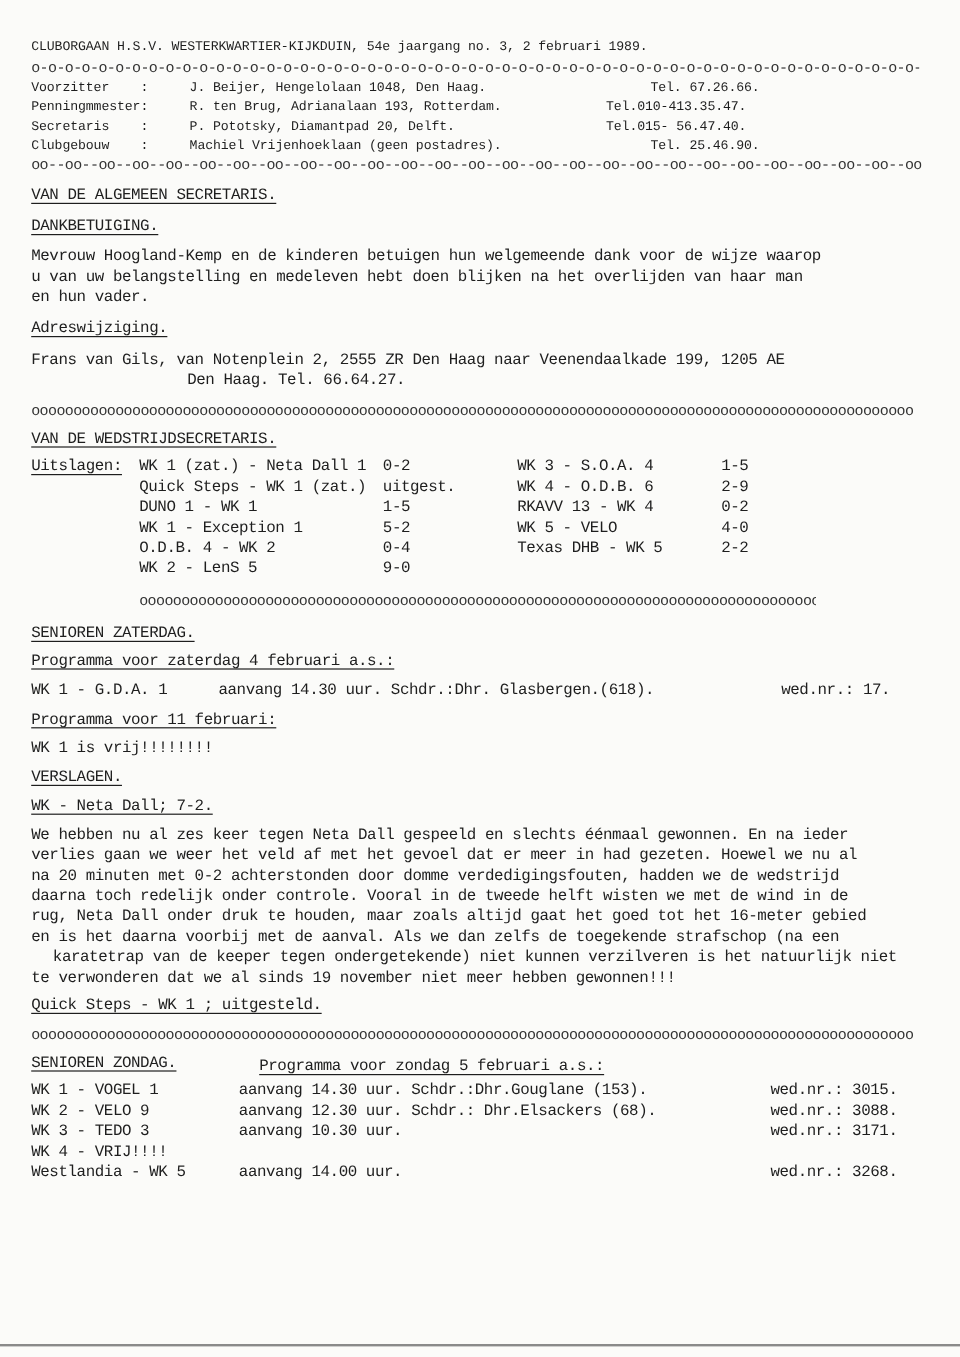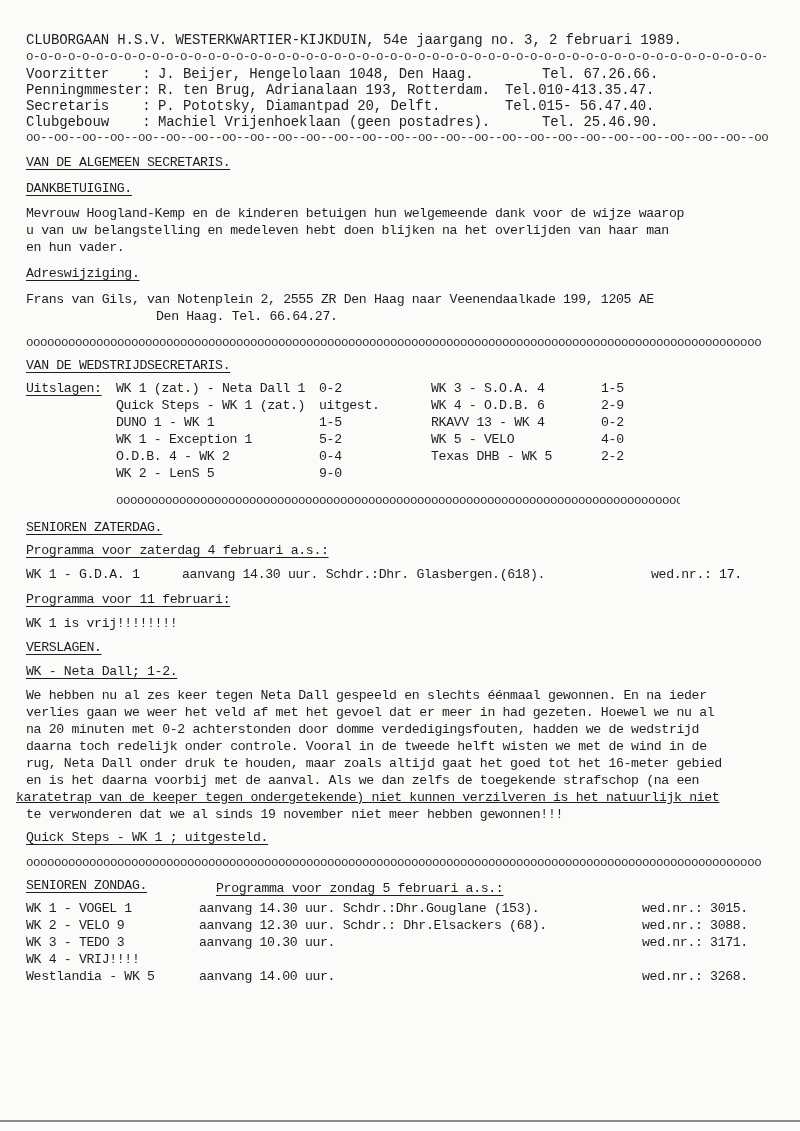--- a/index.html
+++ b/index.html
@@ -3,21 +3,21 @@
 <meta charset="utf-8">
 <style>
   html, body { margin: 0; padding: 0; }
   body {
     width: 800px; height: 1131px; background: #fbfbf9; position: relative; overflow: hidden;
     font-family: "Liberation Mono", "DejaVu Sans Mono", monospace;
     color: #1e1e1e;
   }
   .page { position: absolute; left: 0; top: 0; width: 800px; height: 1131px; }
   .ln { position: absolute; white-space: pre; font-size: 13.2px; line-height: 16px; letter-spacing: -0.35px; }
-  .hdr { font-size: 14px; letter-spacing: -0.1px; }
+  .hdr { font-size: 11px; letter-spacing: -0.1px; }
   .u { text-decoration: underline; text-underline-offset: 3px; text-decoration-thickness: 1px; }
   .sep { color: #333; font-size: 12.5px; letter-spacing: -0.5px; overflow: hidden; }
   .bottom-edge { position: absolute; left: 0; top: 1120px; width: 800px; height: 2px; background: #8a8a8a; }
   .col { position: absolute; white-space: pre; font-size: 13.2px; line-height: 16px; letter-spacing: -0.35px; }
 </style>
 </head>
 <body>
 
 <div class="page">
 
@@ -91,30 +91,30 @@
   <div class="ln u" style="left:26px;top:520px;">SENIOREN ZATERDAG.</div>
   <div class="ln u" style="left:26px;top:543px;">Programma voor zaterdag 4 februari a.s.:</div>
   <div class="col" style="left:26px;top:567px;">WK 1 - G.D.A. 1</div>
   <div class="col" style="left:182px;top:567px;">aanvang 14.30 uur. Schdr.:Dhr. Glasbergen.(618).</div>
   <div class="col" style="left:651px;top:567px;">wed.nr.: 17.</div>
 
   <div class="ln u" style="left:26px;top:592px;">Programma voor 11 februari:</div>
   <div class="ln" style="left:26px;top:616px;">WK 1 is vrij!!!!!!!!</div>
 
   <div class="ln u" style="left:26px;top:640px;">VERSLAGEN.</div>
-  <div class="ln u" style="left:26px;top:664px;">WK - Neta Dall; 1-2.</div>
+  <div class="ln u" style="left:26px;top:664px;">WK - Neta Dall; 7-2.</div>
 
   <div>
     <div class="ln" style="left:26px;top:688px;">We hebben nu al zes keer tegen Neta Dall gespeeld en slechts éénmaal gewonnen. En na ieder</div>
     <div class="ln" style="left:26px;top:705px;">verlies gaan we weer het veld af met het gevoel dat er meer in had gezeten. Hoewel we nu al</div>
     <div class="ln" style="left:26px;top:722px;">na 20 minuten met 0-2 achterstonden door domme verdedigingsfouten, hadden we de wedstrijd</div>
     <div class="ln" style="left:26px;top:739px;">daarna toch redelijk onder controle. Vooral in de tweede helft wisten we met de wind in de</div>
     <div class="ln" style="left:26px;top:756px;">rug, Neta Dall onder druk te houden, maar zoals altijd gaat het goed tot het 16-meter gebied</div>
     <div class="ln" style="left:26px;top:773px;">en is het daarna voorbij met de aanval. Als we dan zelfs de toegekende strafschop (na een</div>
-    <div class="ln" style="left:16px;top:790px;text-decoration:underline;">karatetrap van de keeper tegen ondergetekende) niet kunnen verzilveren is het natuurlijk niet</div>
+    <div class="ln" style="left:44px;top:790px;">karatetrap van de keeper tegen ondergetekende) niet kunnen verzilveren is het natuurlijk niet</div>
     <div class="ln" style="left:26px;top:807px;">te verwonderen dat we al sinds 19 november niet meer hebben gewonnen!!!</div>
   </div>
 
   <div class="ln u" style="left:26px;top:830px;">Quick Steps - WK 1 ; uitgesteld.</div>
 
   <div class="ln sep" style="left:26px;top:855px;width:744px;">ooooooooooooooooooooooooooooooooooooooooooooooooooooooooooooooooooooooooooooooooooooooooooooooooooooooooo</div>
 
   <div class="ln u" style="left:26px;top:878px;">SENIOREN ZONDAG.</div>
   <div class="ln u" style="left:216px;top:881px;">Programma voor zondag 5 februari a.s.:</div>
 

